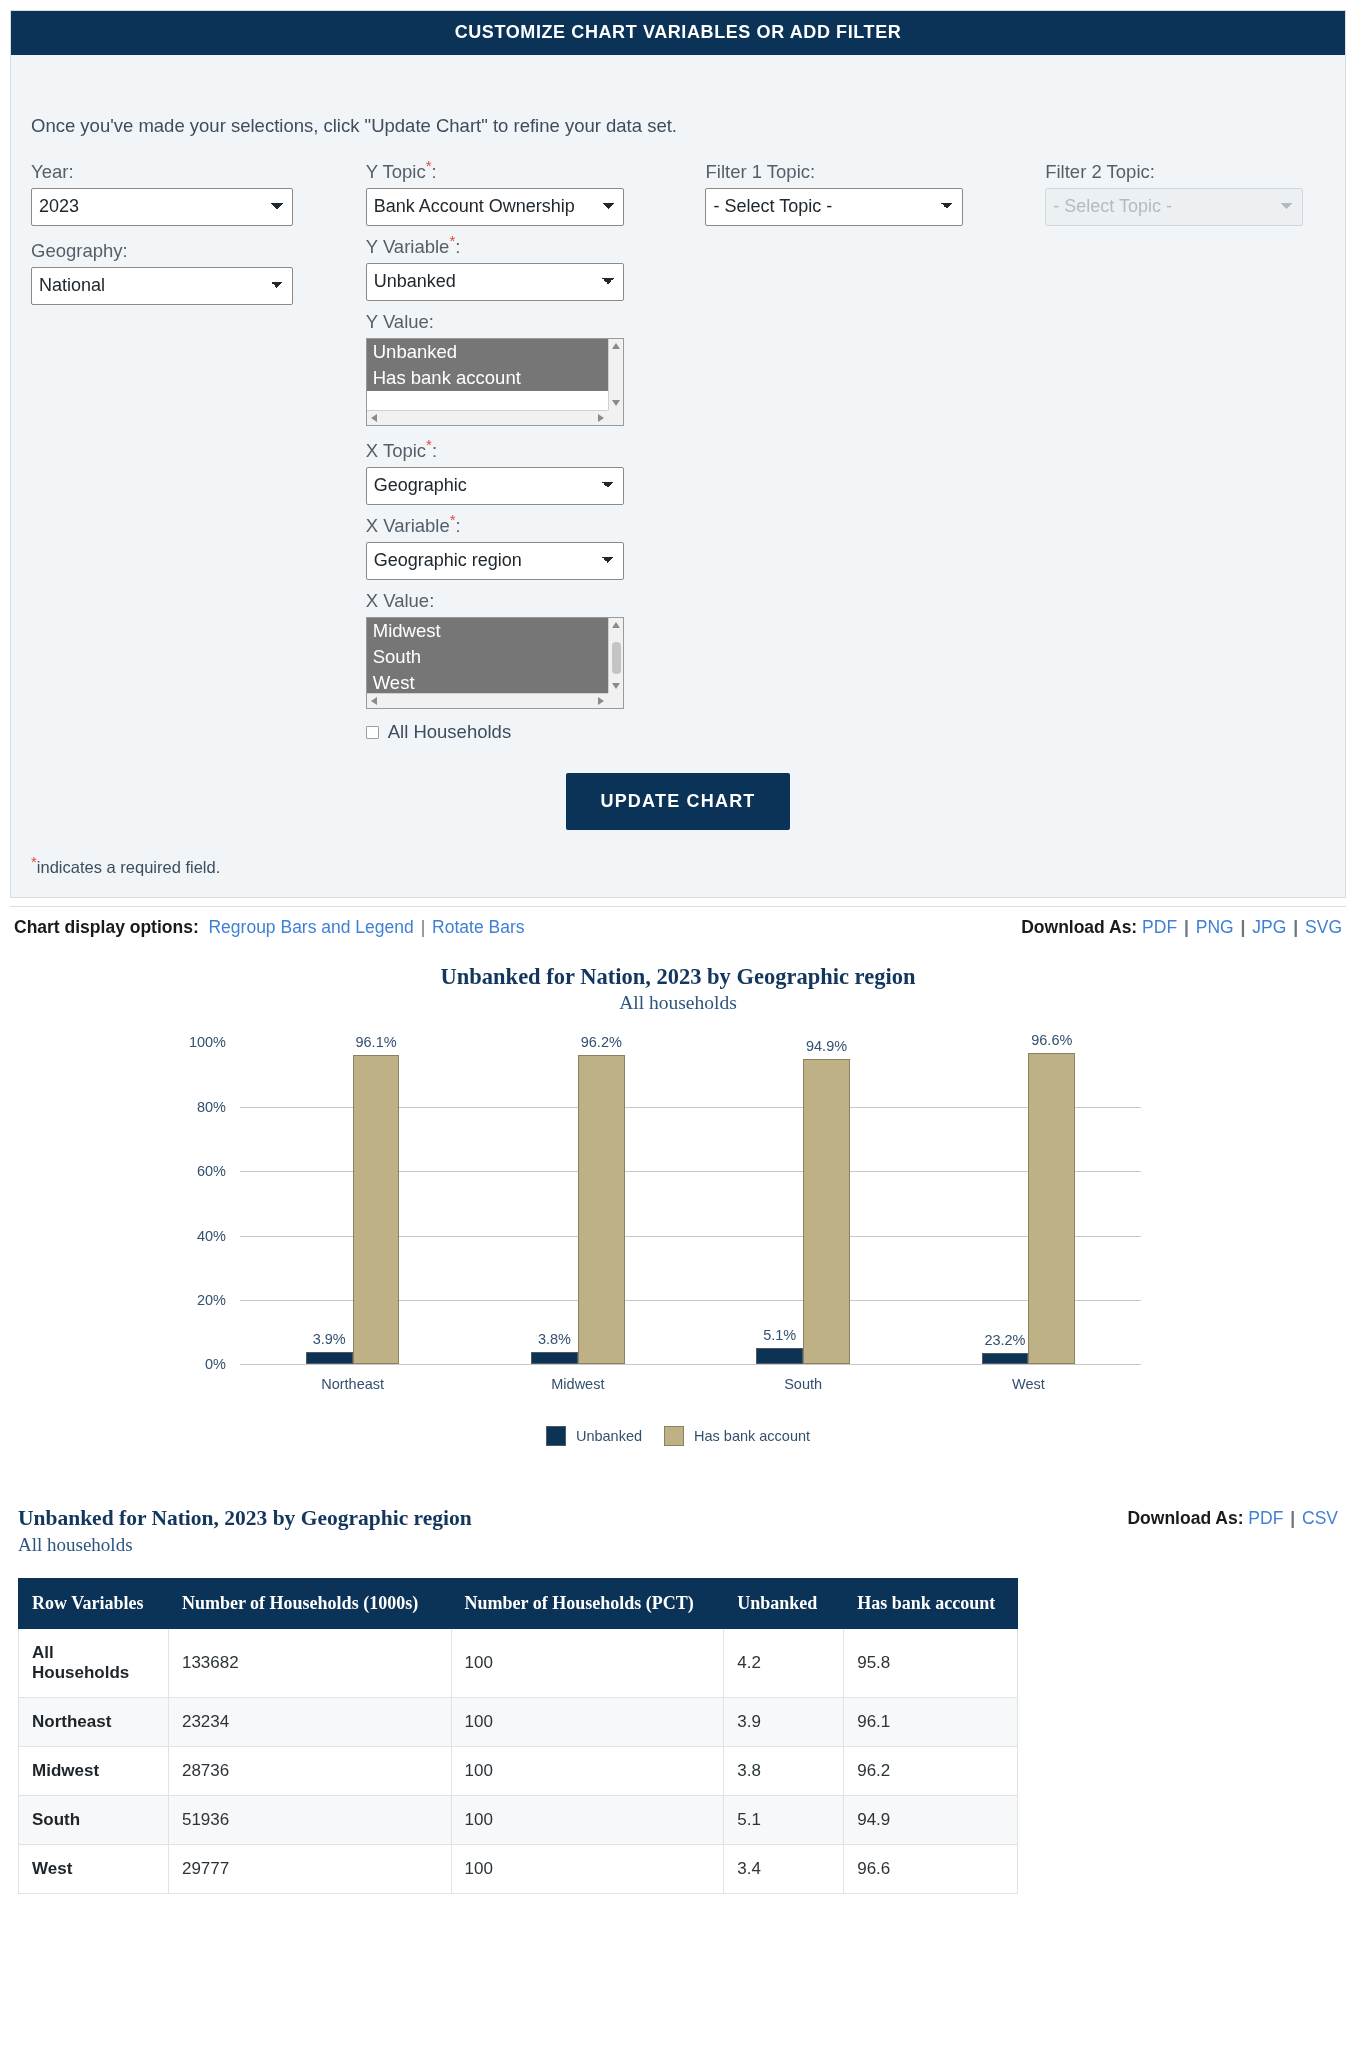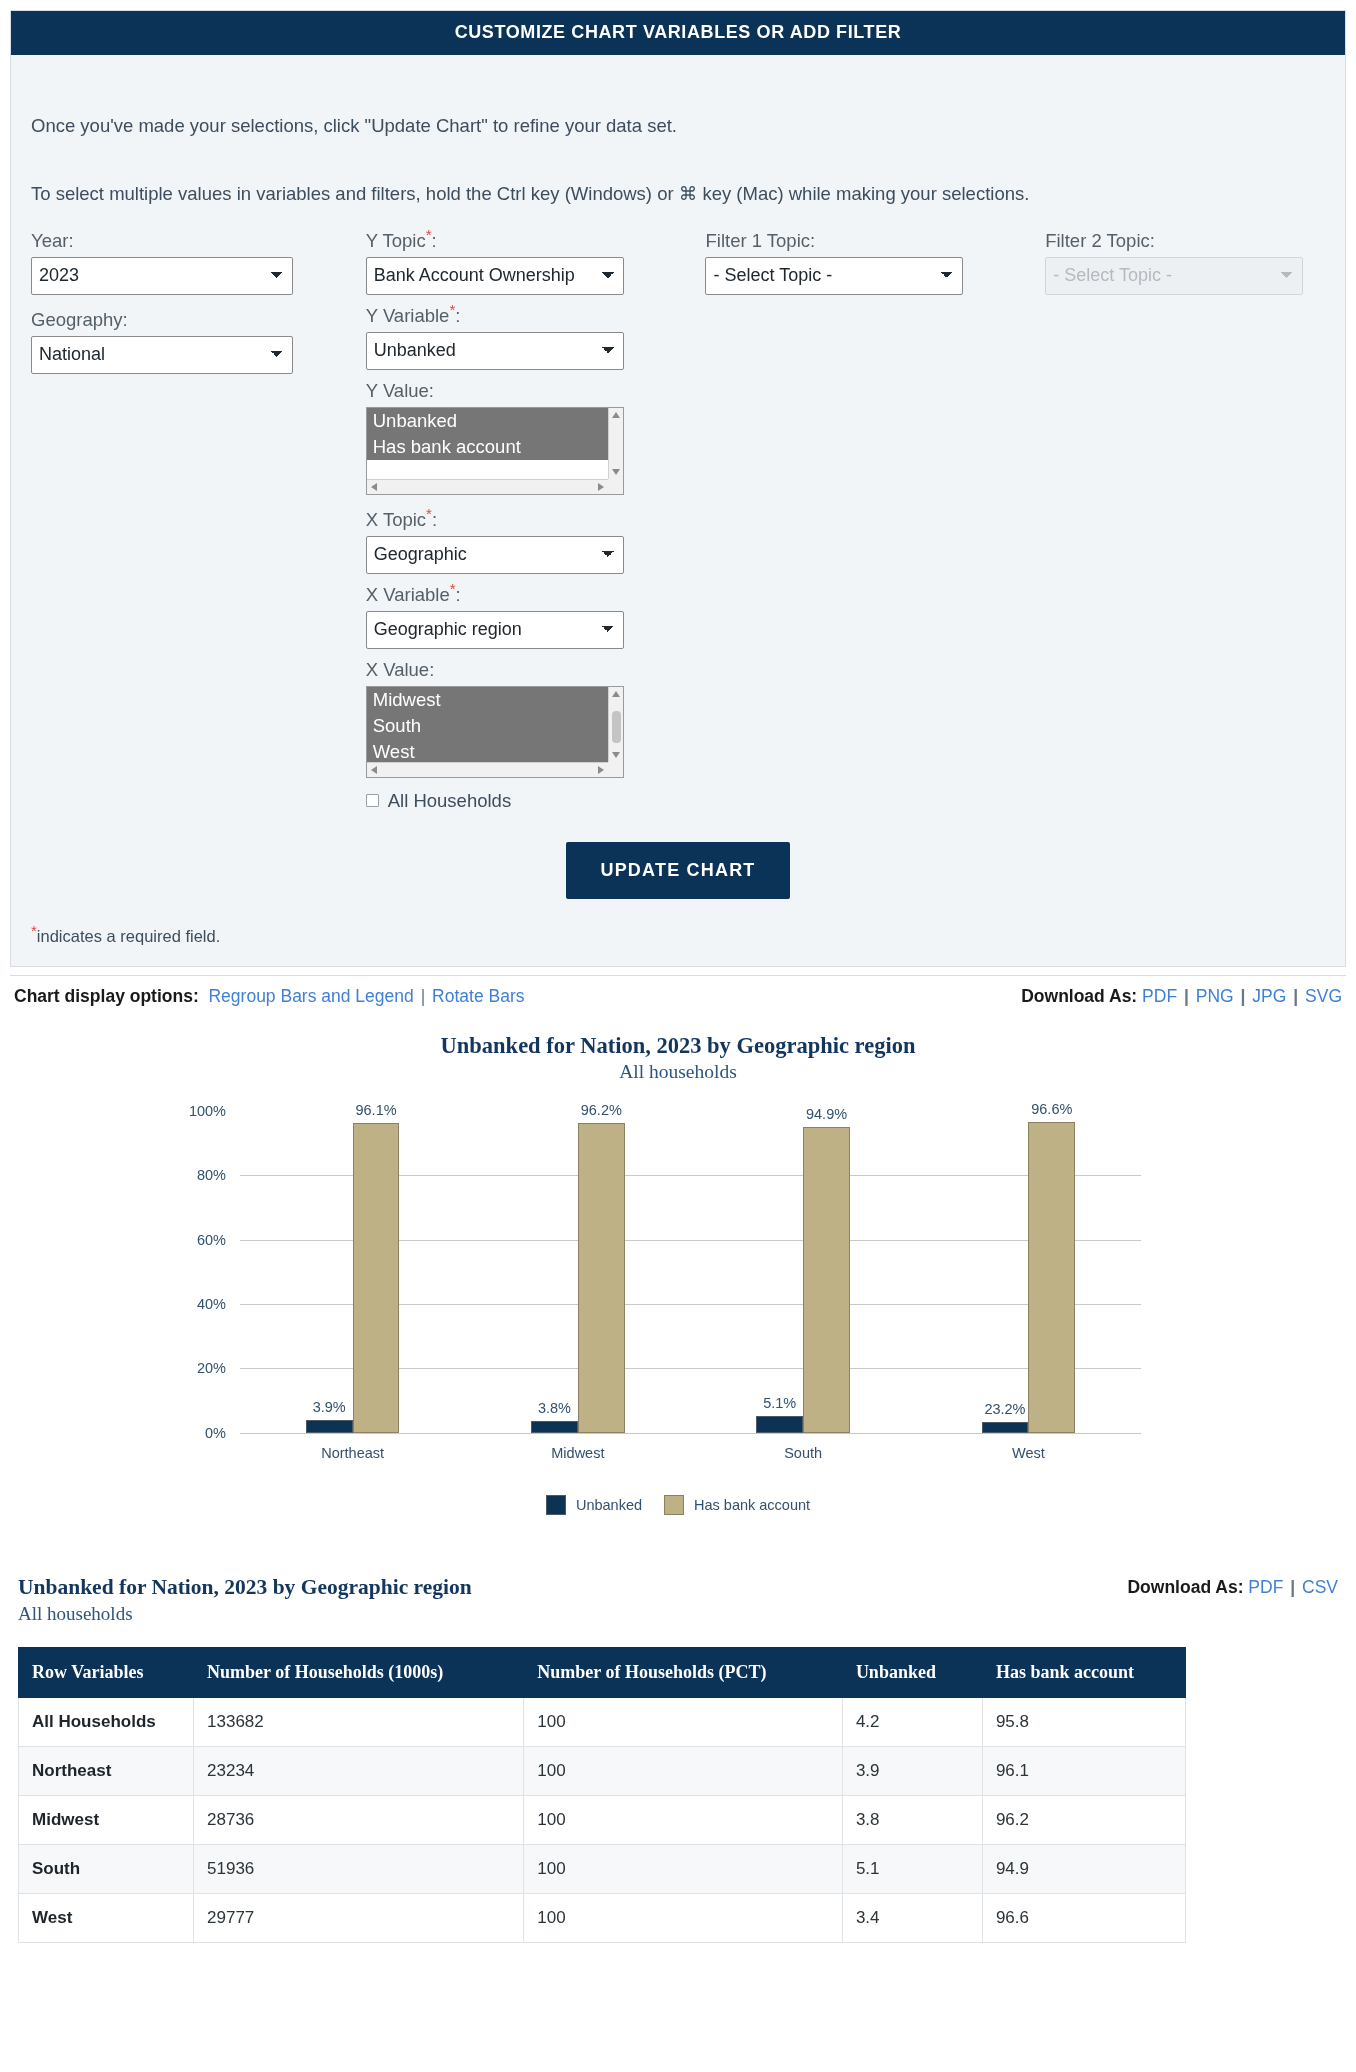--- a/index.html
+++ b/index.html
@@ -188,21 +188,21 @@
 
   
   .tbl-sect { margin-top: 60px; padding: 0 18px; position:relative; }
   .tbl-title {
     font-family:"Liberation Serif", serif;
     color:#12365e; font-weight:bold; font-size:21.5px;
   }
   .tbl-sub { font-family:"Liberation Serif", serif; color:#2d5580; font-size:19px; margin-top:3px; }
   .tbl-dl { position:absolute; right:18px; top:2px; font-size:17.5px; font-weight:bold; color:#1a1a1a; }
   .tbl-dl .lnk { font-weight:normal; }
-  table.data { border-collapse: collapse; margin-top: 22px; width: 1168px; }
+  table.data { border-collapse: collapse; margin-top: 22px; width: 1000px; }
   table.data th {
     background:#0b3257; color:#ffffff;
     font-family:"Liberation Serif", serif; font-weight:bold;
     font-size:18px; text-align:left;
     padding: 14px 13px; border: 1px solid #0b3257;
   }
   table.data td {
     border:1px solid #dfe3e6; padding: 14px 13px;
     font-size:17px; color:#2b3439; background:#ffffff;
   }
@@ -223,21 +223,20 @@
 </head>
 <body>
 
 <div class="page">
 
   <div class="panel">
     <div class="panel-header">CUSTOMIZE CHART VARIABLES OR ADD FILTER</div>
     <div class="panel-body">
 
       <div class="intro-line">Once you've made your selections, click "Update Chart" to refine your data set.</div>
-      <div class="intro-line">To select multiple values in variables and filters, hold the Ctrl key (Windows) or ⌘ key (Mac) while making your selections.</div>
 
       <div class="form-grid">
 
         <div class="col-year">
           <label class="fld-label">Year:</label>
           <select class="sel wide-year">
             <option>2023</option>
           </select>
           <div class="gap-14"></div>
           <label class="fld-label">Geography:</label>

